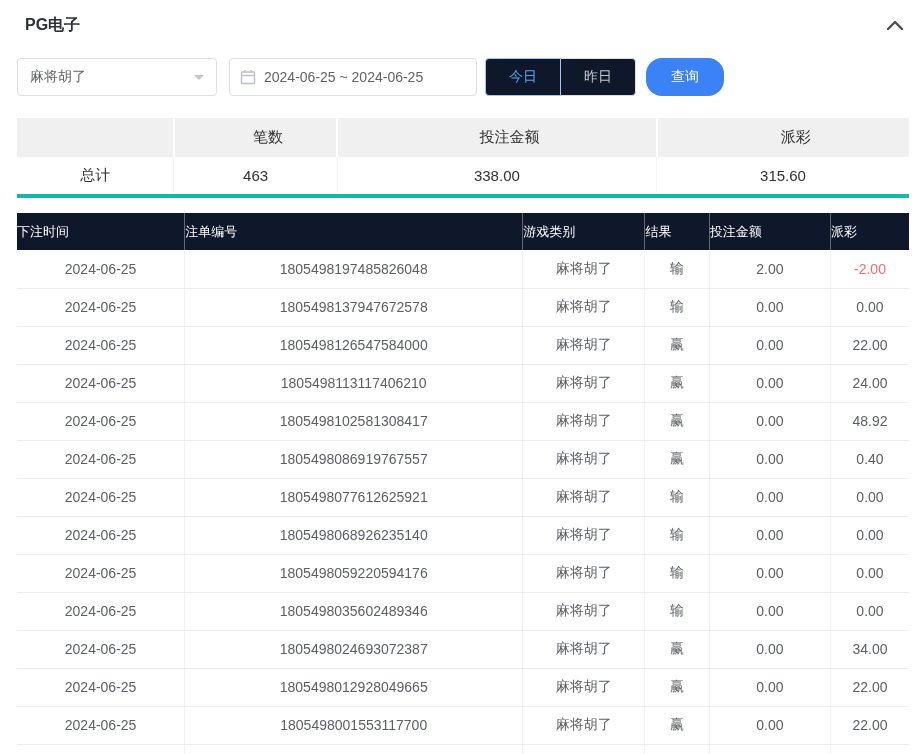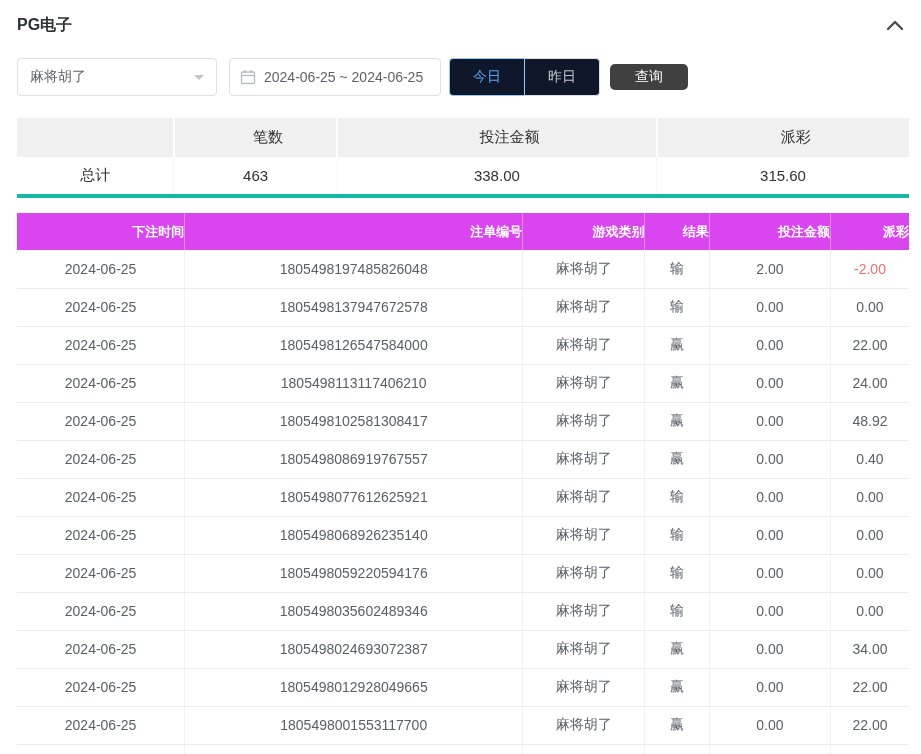--- a/index.html
+++ b/index.html
@@ -4,52 +4,52 @@
 <style>
   * { box-sizing: border-box; margin: 0; padding: 0; }
   html, body { width: 921px; height: 754px; overflow: hidden; background: #fff; }
   body {
     font-family: "Liberation Sans", "DejaVu Sans", sans-serif;
     color: #333;
     padding: 12px 12px 0 17px;
   }
 
   
-  .panel-header { display: flex; align-items: center; justify-content: space-between; height: 26px; }
+  .panel-header { display: flex; align-items: center; justify-content: space-between; height: 26px; margin-left: 8px; }
   .panel-title { font-size: 16px; font-weight: bold; color: #2d3138; }
   .collapse-btn { cursor: pointer; display: flex; align-items: center; padding-right: 6px; }
 
   
   .filter-row { margin-top: 20px; display: flex; align-items: center; }
   .select {
     width: 200px; height: 38px; border: 1px solid #dcdfe6; border-radius: 4px;
     display: flex; align-items: center; justify-content: space-between;
     padding: 0 12px; font-size: 14px; color: #606266; cursor: pointer; background: #fff;
   }
   .caret {
     width: 0; height: 0; border: 5px solid transparent; border-top-color: #c0c4cc;
     margin-top: 5px;
   }
   .date-picker {
-    margin-left: 12px; width: 212px; height: 38px; border: 1px solid #dcdfe6; border-radius: 4px;
+    margin-left: 12px; width: 248px; height: 38px; border: 1px solid #dcdfe6; border-radius: 4px;
     display: flex; align-items: center; gap: 8px; padding: 0 10px;
     font-size: 14px; color: #606266; cursor: pointer; background: #fff; white-space: nowrap;
   }
   .btn-group { margin-left: 8px; display: flex; }
   .qbtn {
     height: 38px; padding: 8px 23px; background: #0f172a; border: 1px solid #dcdfe6;
     font-size: 14px; color: #c3c6cb; cursor: pointer;
   }
   .qbtn + .qbtn { margin-left: -1px; }
   .qbtn:first-child { border-radius: 4px 0 0 4px; }
   .qbtn:last-child { border-radius: 0 4px 4px 0; }
   .qbtn.active { color: #5ba4f5; border-color: #9cc9f7; position: relative; z-index: 1; }
   .search-btn {
-    margin-left: 10px; height: 26px; padding: 0 25px; background: #404040; color: #fff;
-    border: none; border-radius: 5px; font-size: 14px; cursor: pointer;
+    margin-left: 10px; height: 38px; padding: 0 25px; background: #3b82f6; color: #fff;
+    border: none; border-radius: 16px; font-size: 14px; cursor: pointer;
   }
 
   
   .summary-table { margin-top: 22px; width: 100%; border-collapse: collapse; table-layout: fixed; }
   .summary-table col.c1 { width: 17.6%; }
   .summary-table col.c2 { width: 18.3%; }
   .summary-table col.c3 { width: 35.8%; }
   .summary-table col.c4 { width: 28.3%; }
   .summary-table th {
     background: #f0f0f0; height: 39px; font-weight: normal; font-size: 15px;
@@ -64,22 +64,22 @@
 
   
   .bet-table { margin-top: 15px; width: 100%; border-collapse: collapse; table-layout: fixed; }
   .bet-table col.b1 { width: 18.8%; }
   .bet-table col.b2 { width: 37.9%; }
   .bet-table col.b3 { width: 13.7%; }
   .bet-table col.b4 { width: 7.2%; }
   .bet-table col.b5 { width: 13.6%; }
   .bet-table col.b6 { width: 8.8%; }
   .bet-table th {
-    background: #d946ef; color: #fff; height: 37px; font-size: 13px; font-weight: bold;
-    text-align: right; border-right: 1px solid rgba(255,255,255,0.35);
+    background: #0f172a; color: #fff; height: 37px; font-size: 13px; font-weight: normal;
+    text-align: left; border-right: 1px solid rgba(255,255,255,0.35);
   }
   .bet-table th:last-child { border-right: none; }
   .bet-table td {
     height: 38px; text-align: center; font-size: 14px; color: #5a5e66;
     border-bottom: 1px solid #ececec; border-right: 1px solid #f2f2f2;
     overflow: hidden; white-space: nowrap;
   }
   .bet-table td:last-child { border-right: none; }
   .bet-table td.neg { color: #f56c6c; }
 </style>

